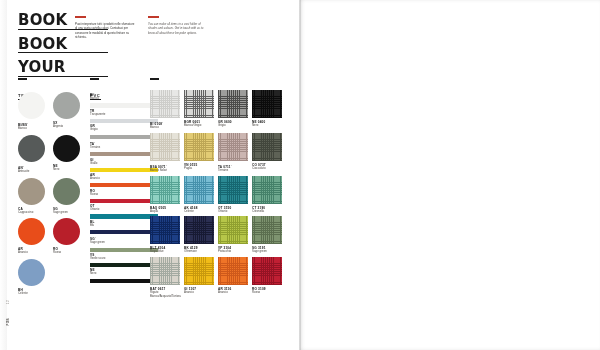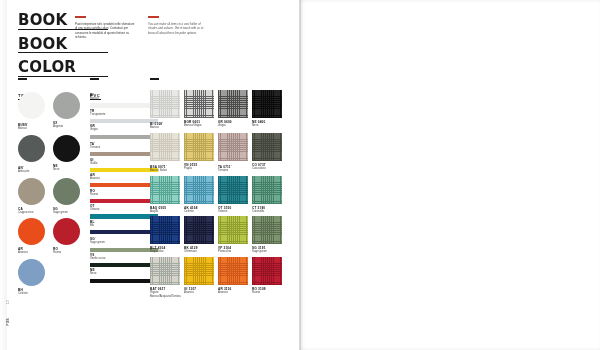--- a/index.html
+++ b/index.html
@@ -86,21 +86,21 @@
 <body>
 
 <div class="spread">
 
   <div class="page left">
     <div class="edge-l"></div>
 
     <div class="masthead">
       <div>BOOK</div>
       <div>BOOK</div>
-      <div>COLOR</div>
+      <div>YOUR</div>
     </div>
 
     <div class="blurb b1">
       <div class="rule"></div>
       <p>Puoi interpretare tutti i prodotti nelle sfumature di una vasta cartella colori. Contattaci per conoscere le modalità di questo finiture su richiesta.</p>
     </div>
     <div class="blurb b2">
       <div class="rule"></div>
       <p class="ital">You can make all items in a vast folder of shades and colours. Get in touch with us to know all about these bespoke options.</p>
     </div>

